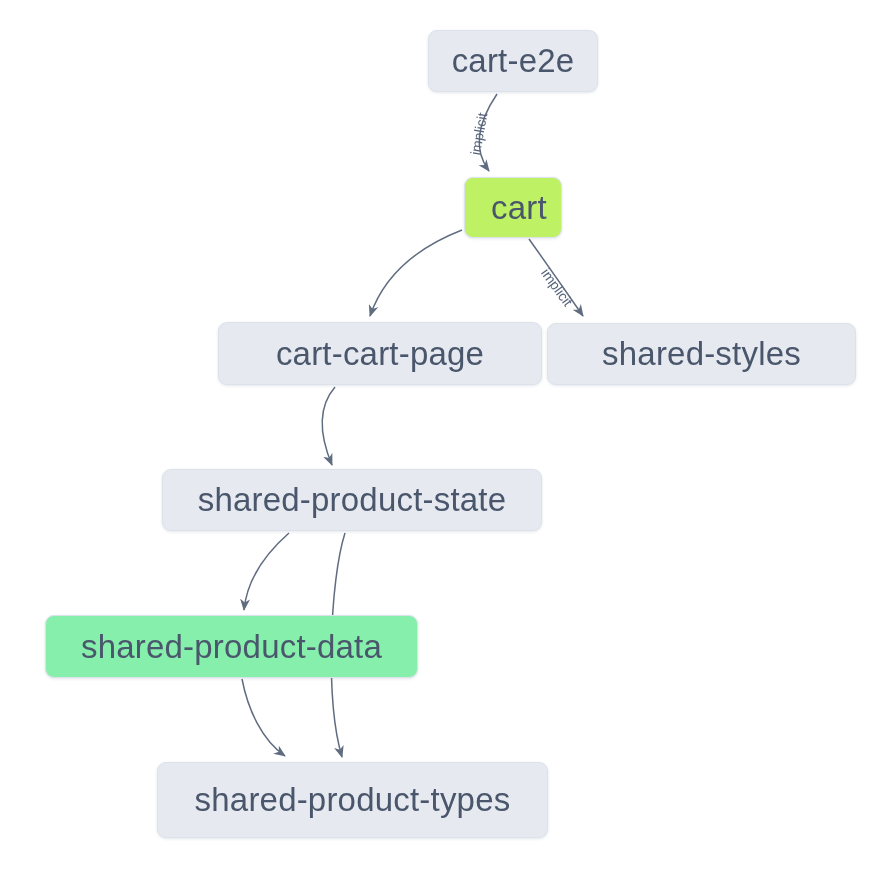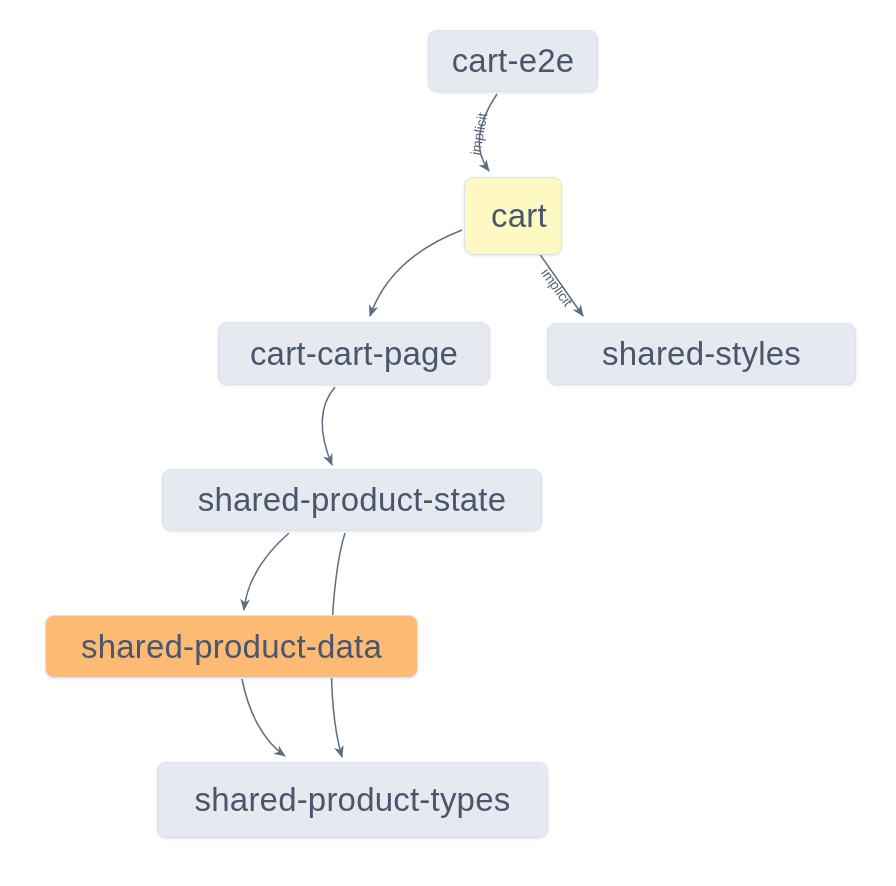--- a/index.html
+++ b/index.html
@@ -69,32 +69,32 @@
         <path class="edge" d="M335,387 Q311,415 332,465" stroke="#606c80" marker-end="url(#arrow)"></path>
         <path class="edge" d="M289,533 Q248,569 244,610" stroke="#606c80" marker-end="url(#arrow)"></path>
         <path class="edge" d="M345,533 C330,580 325,700 342,757" stroke="#606c80" marker-end="url(#arrow)"></path>
         <path class="edge" d="M242,679 C248,710 262,740 285,756" stroke="#606c80" marker-end="url(#arrow)"></path>
       </g>
   </svg>
   <div class="node-layer">
       <div class="node" style="left: 428px; top: 30px; width: 170px; height: 62px; background: rgb(230, 234, 240); border: 1px solid rgb(220, 226, 234); color: rgb(74, 86, 107);">
         <span>cart-e2e</span>
       </div>
-      <div class="node" style="left: 464px; top: 177px; width: 98px; height: 78px; background: #fef9c3; border: 1px solid rgb(220, 226, 234); color: rgb(74, 86, 107); padding-left: 12px;">
+      <div class="node" style="left: 464px; top: 177px; width: 98px; height: 61px; background: #bef264; border: 1px solid rgb(220, 226, 234); color: rgb(74, 86, 107); padding-left: 12px;">
         <span>cart</span>
       </div>
-      <div class="node" style="left: 218px; top: 322px; width: 272px; height: 63px; background: rgb(230, 234, 240); border: 1px solid rgb(220, 226, 234); color: rgb(74, 86, 107);">
+      <div class="node" style="left: 218px; top: 322px; width: 324px; height: 63px; background: rgb(230, 234, 240); border: 1px solid rgb(220, 226, 234); color: rgb(74, 86, 107);">
         <span>cart-cart-page</span>
       </div>
       <div class="node" style="left: 547px; top: 323px; width: 309px; height: 62px; background: rgb(230, 234, 240); border: 1px solid rgb(220, 226, 234); color: rgb(74, 86, 107);">
         <span>shared-styles</span>
       </div>
       <div class="node" style="left: 162px; top: 469px; width: 380px; height: 62px; background: rgb(230, 234, 240); border: 1px solid rgb(220, 226, 234); color: rgb(74, 86, 107); justify-content: center;">
         <span>shared-product-state</span>
       </div>
-      <div class="node" style="left: 45px; top: 615px; width: 373px; height: 63px; background: #fdba74; border: 1px solid rgb(220, 226, 234); color: rgb(74, 86, 107);">
+      <div class="node" style="left: 45px; top: 615px; width: 373px; height: 63px; background: #86efac; border: 1px solid rgb(220, 226, 234); color: rgb(74, 86, 107);">
         <span>shared-product-data</span>
       </div>
       <div class="node" style="left: 157px; top: 762px; width: 391px; height: 76px; background: rgb(230, 234, 240); border: 1px solid rgb(220, 226, 234); color: rgb(74, 86, 107);">
         <span>shared-product-types</span>
       </div>
     </div>
 </div>
 
 </body></html>

